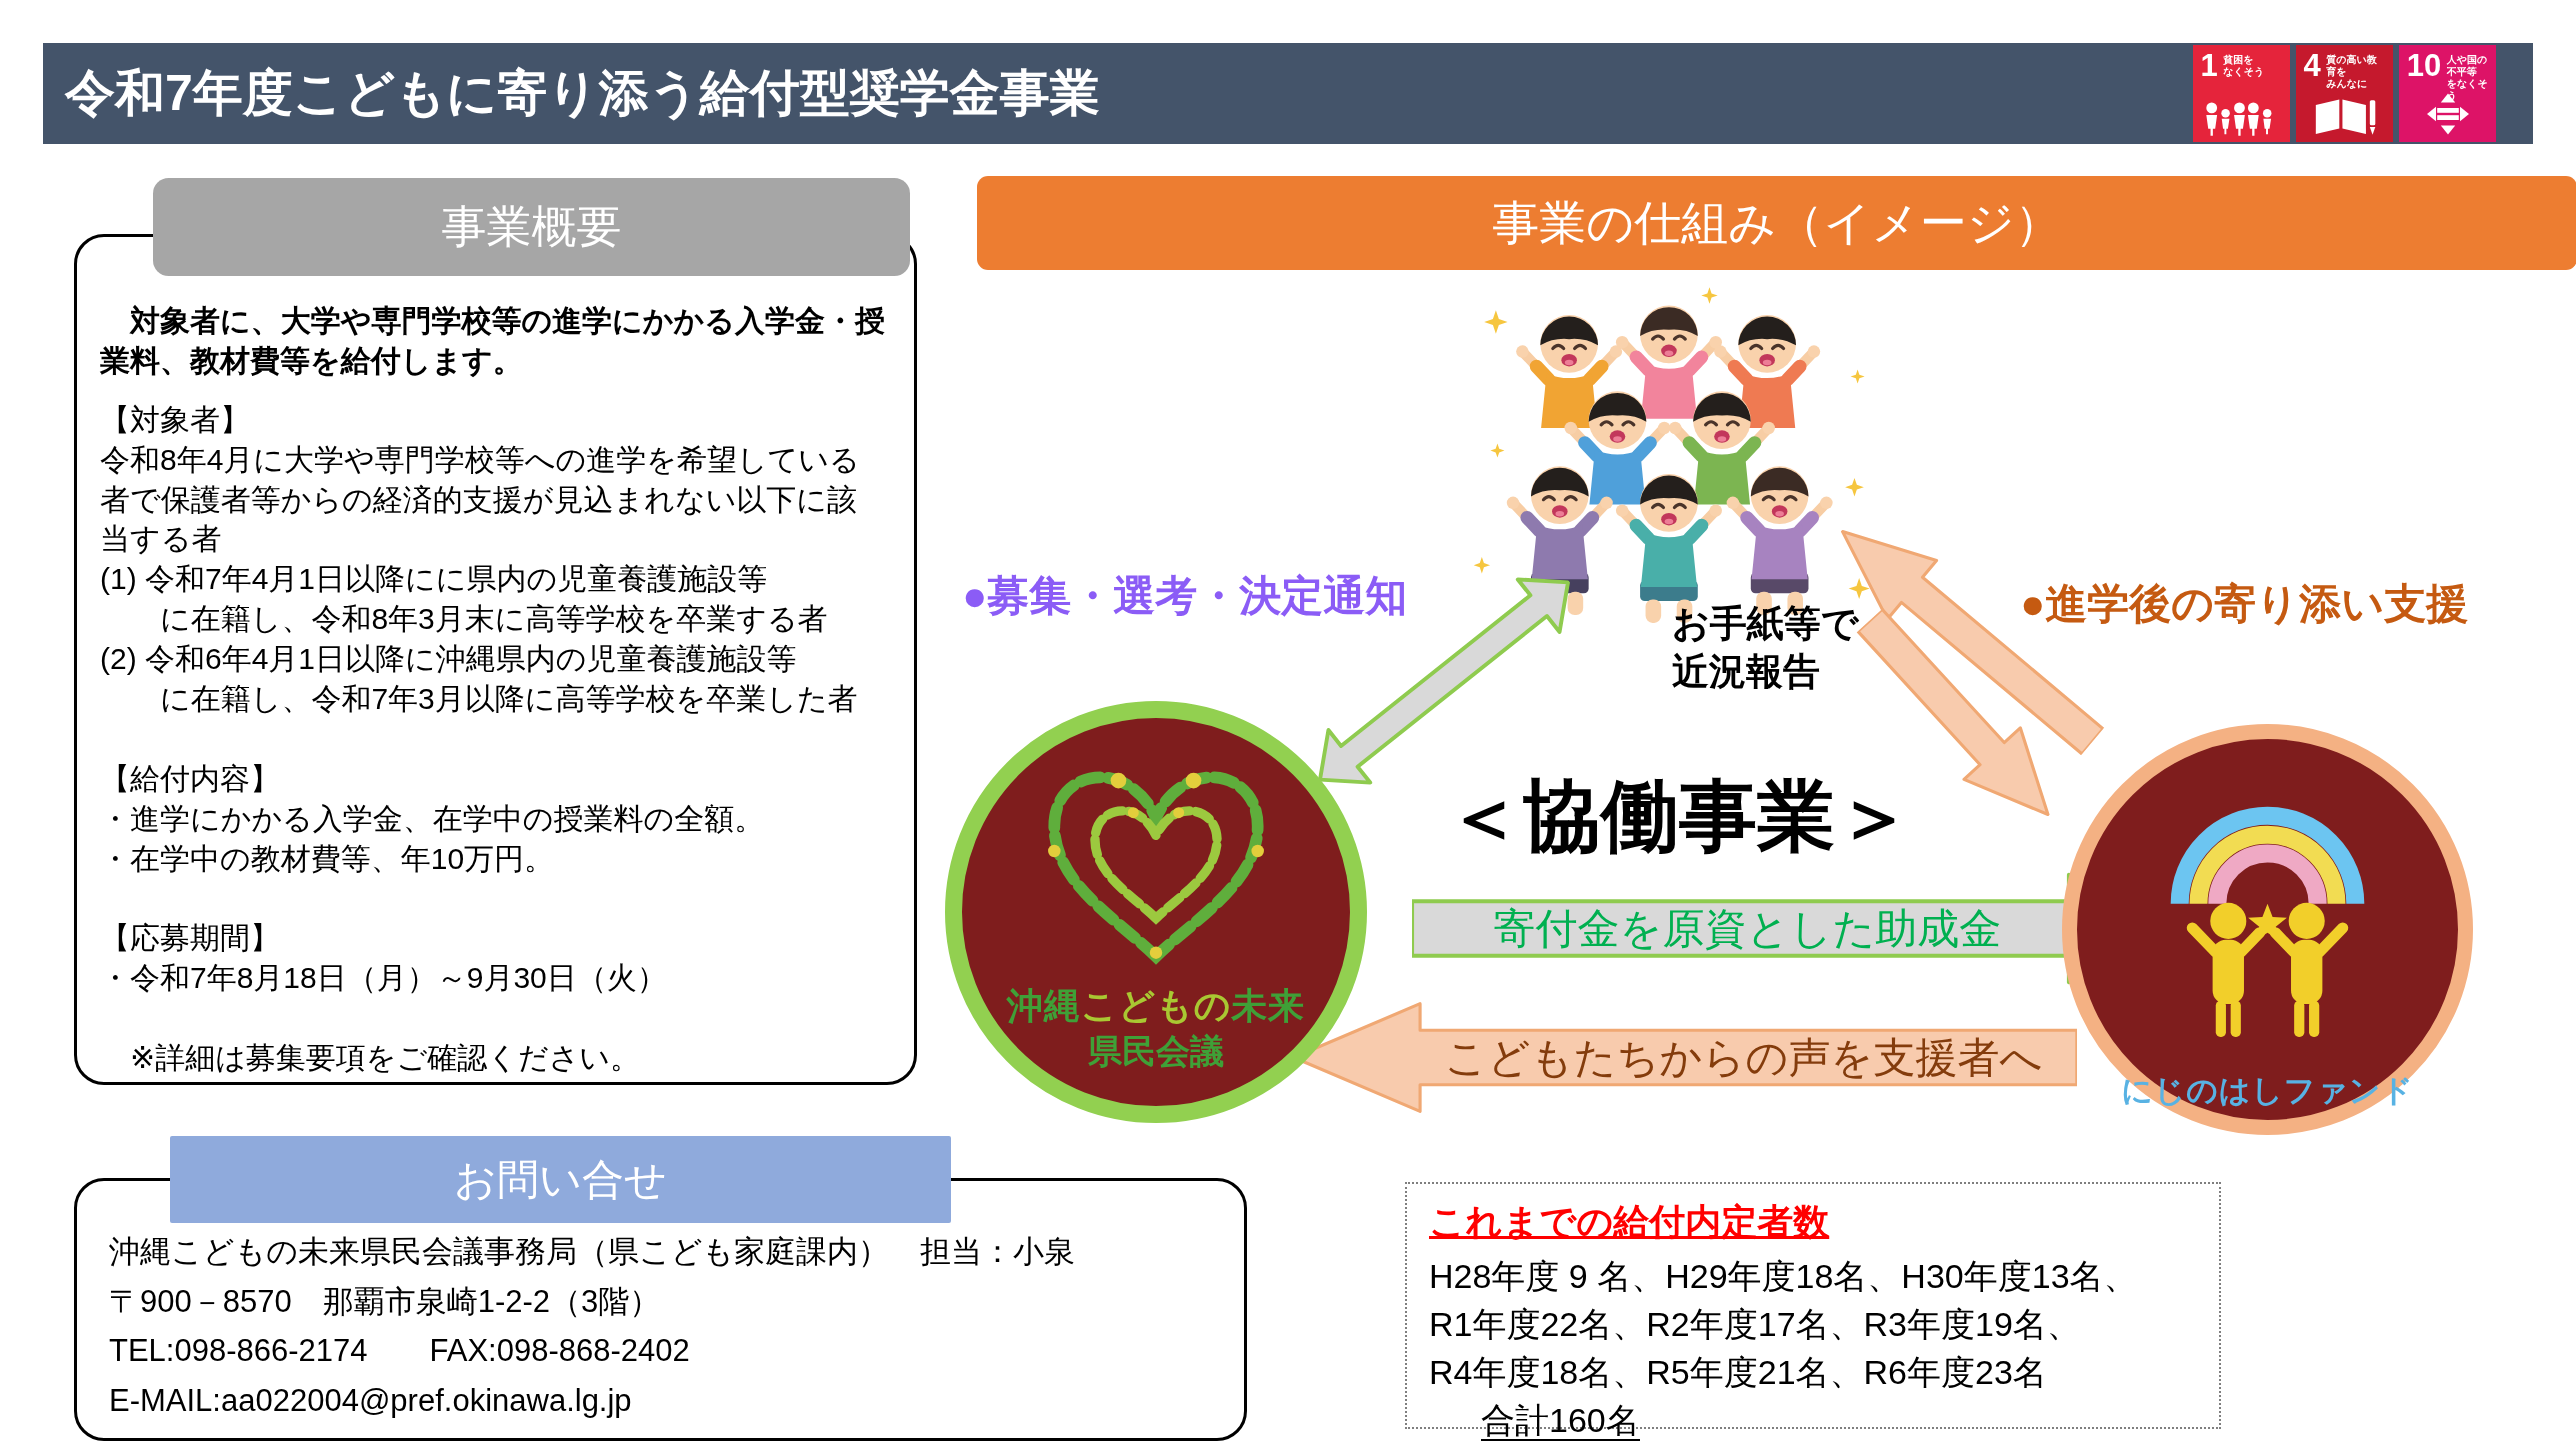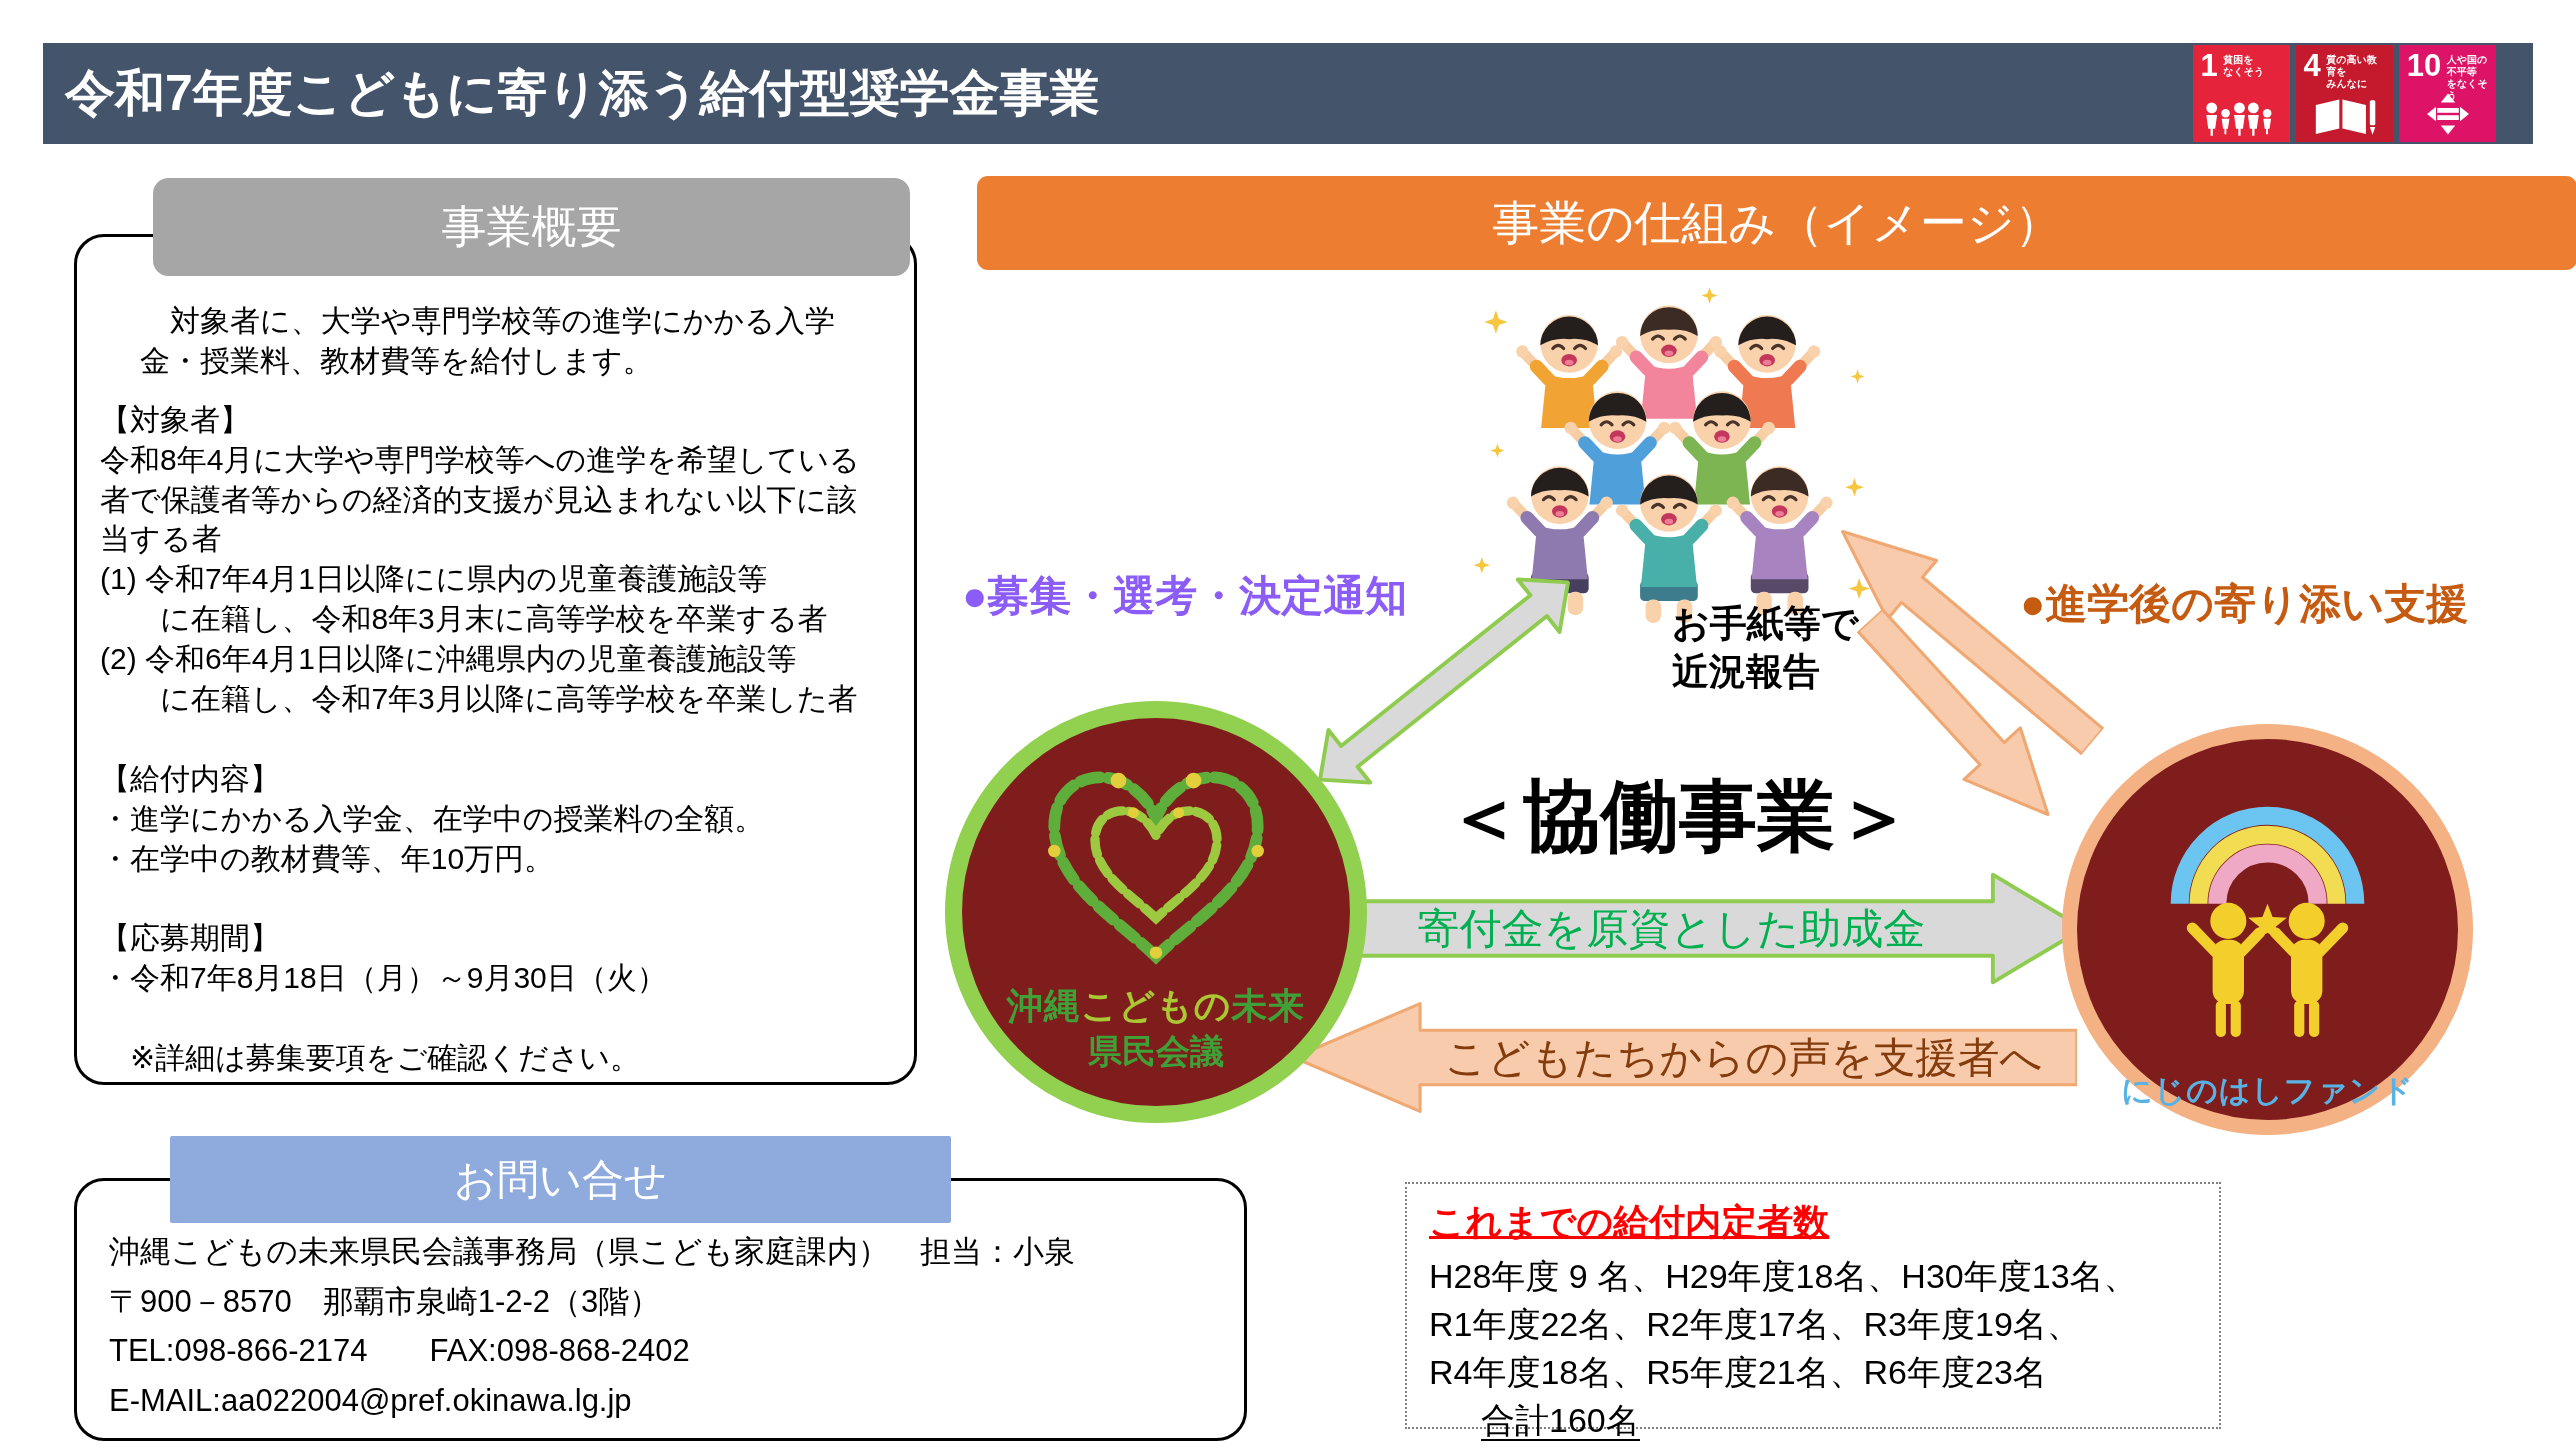--- a/index.html
+++ b/index.html
@@ -17,41 +17,41 @@
   .sdg-num{font-size:31px;font-weight:bold;line-height:.95;}
   .sdg-label{font-size:10px;font-weight:bold;line-height:1.2;white-space:pre-line;margin-top:2.3px;}
   .sdg-icon{position:absolute;bottom:4.7px;left:50%;transform:translateX(-50%);}
 
   
   .round-box{border:3.1px solid #000;border-radius:30px;background:#fff;box-sizing:border-box;}
   .sec-header{display:flex;align-items:center;justify-content:center;color:#fff;margin-left:44px;}
   #overview-header{left:109px;top:178px;width:757px;height:98px;background:#A6A6A6;border-radius:15.6px;font-size:45px;z-index:5;}
   #overview-box{left:74px;top:234px;width:843px;height:851px;z-index:4;}
   #overview-content{left:100px;top:301px;width:785px;font-size:30px;line-height:1.33;z-index:6;}
-  #overview-lead{font-weight:normal;margin-bottom:19px;margin-left:40px;}
+  #overview-lead{font-weight:bold;margin-bottom:19px;}
   .pre{white-space:pre-line;}
 
   #contact-header{left:126px;top:1136px;width:781px;height:87px;background:#8FAADC;border-radius:2px;font-size:42px;z-index:5;}
   #contact-box{left:74px;top:1178px;width:1173px;height:263px;z-index:4;}
   #contact-content{left:109px;top:1227px;width:1108px;font-size:31px;line-height:1.6;z-index:6;}
 
   #scheme-header{left:933px;top:176px;width:1600px;height:94px;background:#ED7D31;border-radius:11px;font-size:47px;z-index:5;}
 
   
   #kids-illustration{left:1452px;top:283px;width:437px;height:343px;z-index:1;}
   #kids-caption{left:1672px;top:600px;font-size:37px;font-weight:bold;line-height:1.3;z-index:4;}
   #left-step{left:954px;top:568px;font-size:42px;font-weight:bold;color:#8b5cf6;z-index:4;white-space:nowrap;margin-left:8px;}
   #right-step{left:2020px;top:576px;font-size:42px;font-weight:bold;color:#C55A11;z-index:4;white-space:nowrap;}
   #center-title{left:1429px;top:765px;width:500px;text-align:center;font-size:78px;font-weight:bold;z-index:4;white-space:nowrap;}
 
   .arrow-wrap{z-index:2;}
   #arrow-apply{left:1284px;top:634px;width:320px;height:94px;transform:rotate(-38.5deg);}
   #arrow-report{left:1803px;top:593px;width:328px;height:86px;transform:rotate(-140deg);}
   #arrow-support{left:1827px;top:675px;width:265px;height:86px;transform:rotate(47.5deg);}
-  #arrow-grant{left:1336px;top:870px;width:749px;height:117px;}
+  #arrow-grant{left:1412px;top:870px;width:749px;height:117px;}
   #arrow-voice{left:1292px;top:999px;width:785px;height:117px;}
   .arrow-label{position:absolute;display:flex;align-items:center;justify-content:center;height:117px;top:0;font-size:42px;white-space:nowrap;}
   #grant-label{left:23.4px;width:624px;color:#00B050;}
   #voice-label{left:133px;width:637px;color:#843C0C;}
 
   .org-circle{border-radius:50%;background:#7f1d1d;box-sizing:border-box;z-index:3;}
   #green-circle{left:945px;top:701px;width:422px;height:422px;border:17px solid #92D050;}
   #orange-circle{left:2062px;top:724px;width:411px;height:411px;border:15.6px solid #F4B183;}
   .org-name{position:absolute;width:100%;text-align:center;font-weight:bold;}
   #green-name{top:264px;font-size:36px;letter-spacing:0.8px;}

